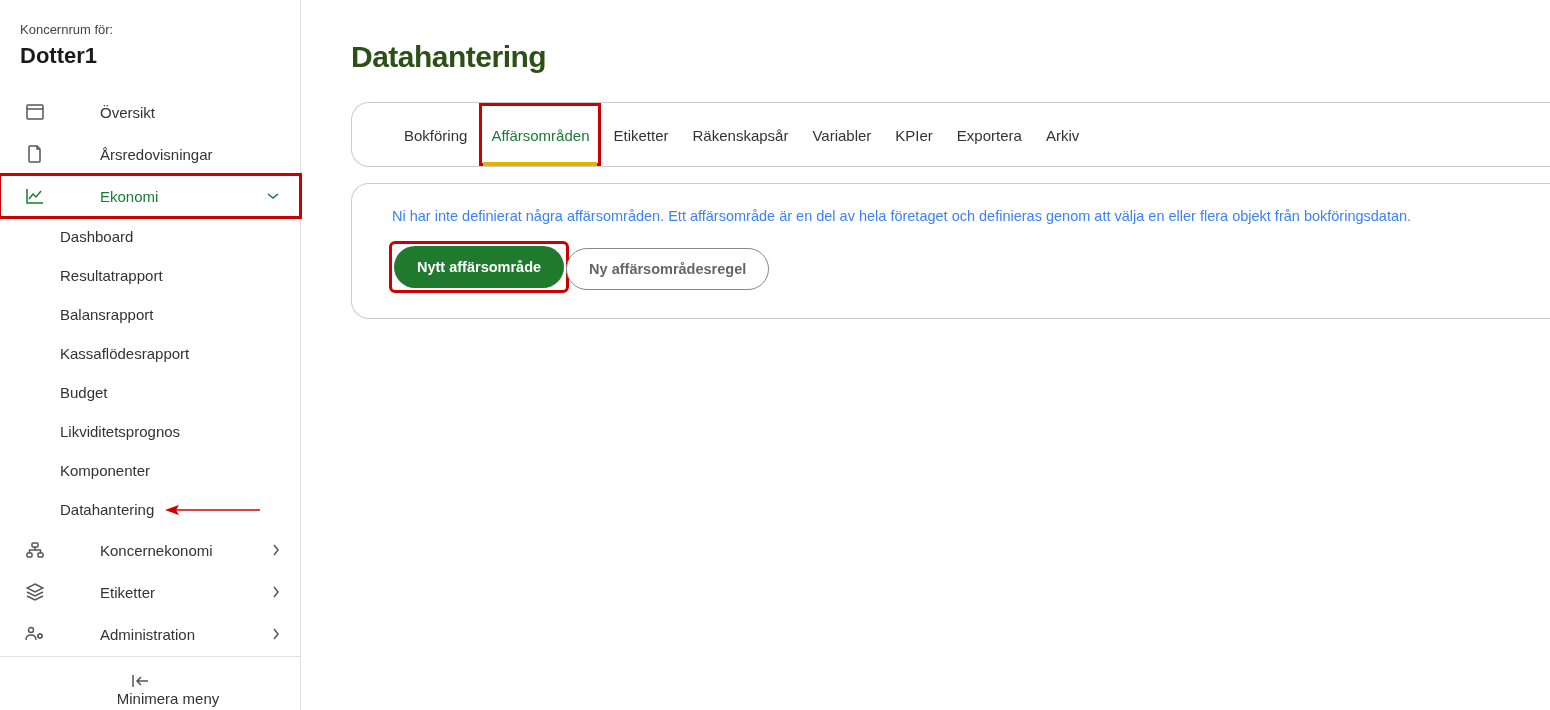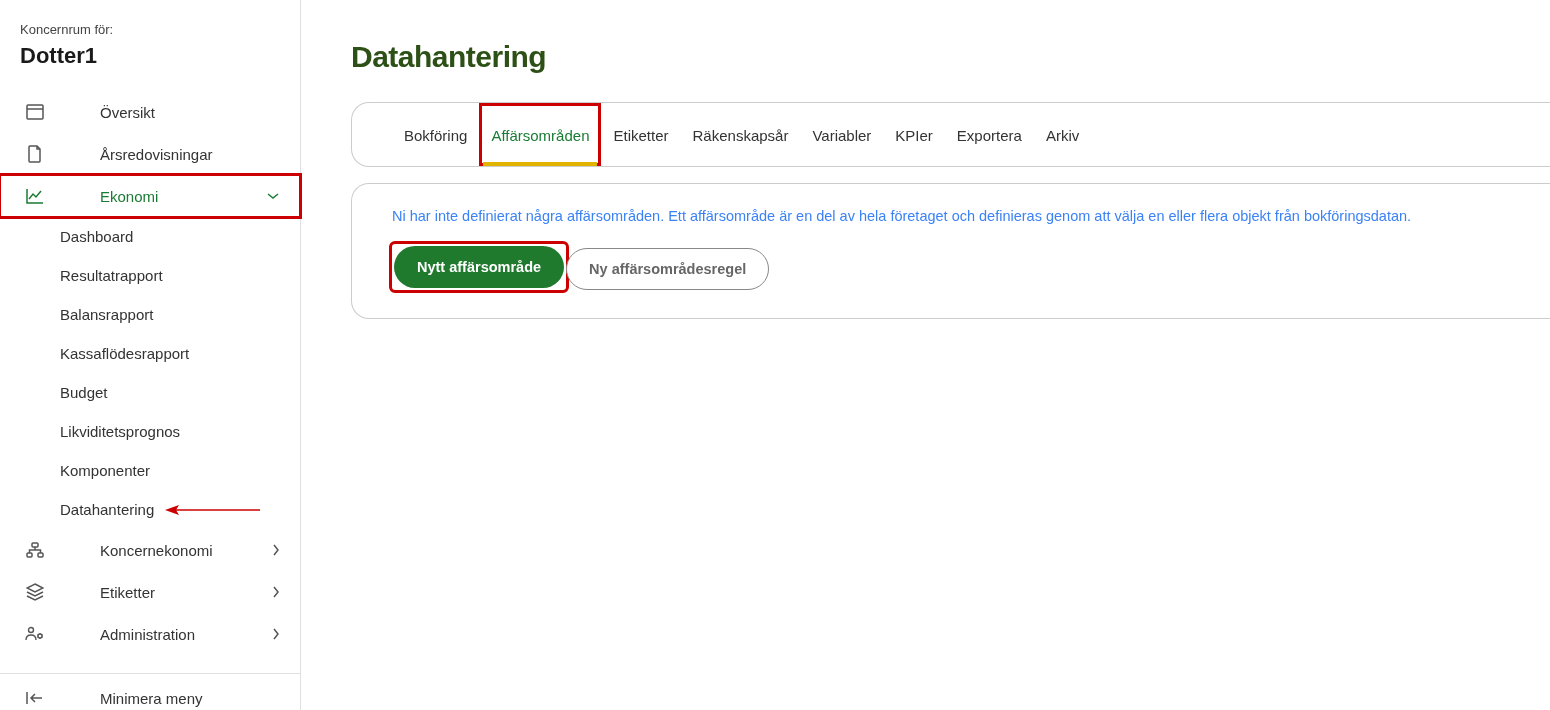--- a/index.html
+++ b/index.html
@@ -16,21 +16,21 @@
     .nav-item .chev { color: #555; }
     .nav-item.active .label { color: #1a7b34; }
     .nav-item.active .icon { color: #1a7b34; }
     .nav-item.active .chev { color: #1a7b34; }
     .nav-item.highlighted { outline: 3px solid #cc0000; outline-offset: -1px; }
     .nav-sub { }
     .nav-subitem { padding: 11px 20px 11px 24px; font-size: 15px; color: #333; cursor: pointer; margin-left: 36px; }
     .nav-subitem.with-arrow { position: relative; }
     .arrow-annotation { position: absolute; right: 40px; top: 50%; transform: translateY(-50%); pointer-events: none; }
     .nav-footer { border-top: 1px solid #e0e0e0; }
-    .nav-footer .nav-item { padding: 15px 20px 3px 24px; }
+    .nav-footer .nav-item { padding: 15px 20px 3px 24px; flex-direction: column; }
 
     .main { flex: 1; padding: 40px 0 0 50px; }
     .page-title { font-size: 30px; font-weight: 700; color: #2d5016; letter-spacing: -0.5px; margin-bottom: 28px; }
 
     .panel { border: 1px solid #ccc; border-right: none; border-radius: 18px 0 0 18px; margin-bottom: 16px; padding: 0; overflow: hidden; }
     .panel.tabs { }
     .tabs-row { display: flex; align-items: center; padding: 0 40px; }
     .tab { padding: 24px 12px 22px 12px; font-size: 15px; color: #333; cursor: pointer; position: relative; }
     .tab.active { color: #1a7b34; }
     .tab.active::after { content: ''; position: absolute; left: 4px; right: 4px; bottom: 0; height: 4px; background: #e0b400; }

